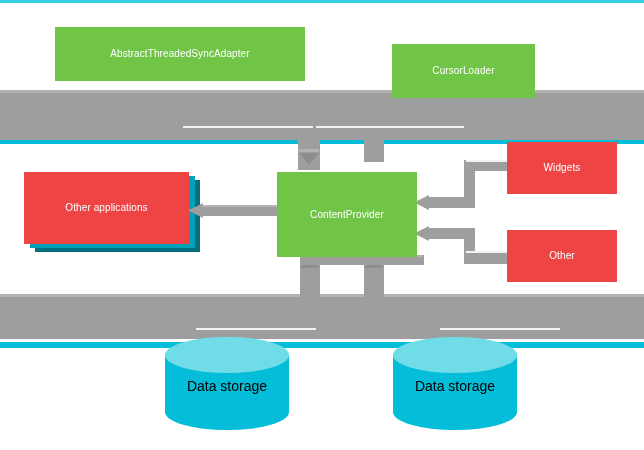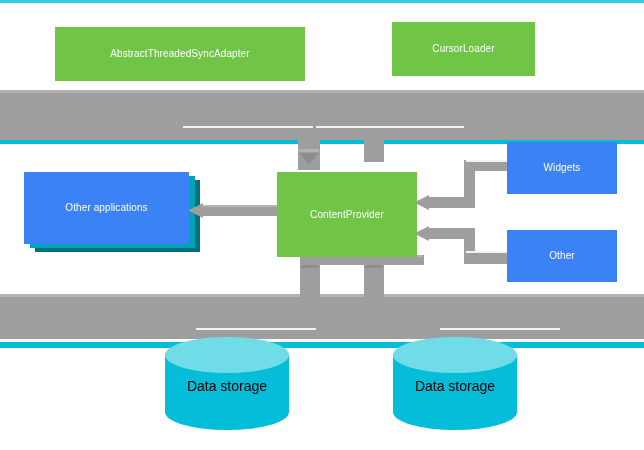--- a/index.html
+++ b/index.html
@@ -27,21 +27,21 @@
     font-size: 10px;
     font-weight: 400;
     letter-spacing: 0.1px;
     text-align: center;
     line-height: 1.15;
     box-sizing: border-box;
     z-index: 6;
     white-space: nowrap;
   }
   .node.green { background: #70c546; }
-  .node.cyan  { background: #3b82f6; }
+  .node.cyan  { background: #ef4444; }
 
   
   .stack-shadow {
     position: absolute;
     z-index: 4;
     box-sizing: border-box;
   }
   .stack-dark  { background: #03707f; }
   .stack-mid   { background: #04a2b9; }
 
@@ -153,21 +153,21 @@
     </g>
 
     <g>
       <rect x="300" y="255" width="124" height="10" fill="#9e9e9e"></rect>
       <rect x="302" y="255" width="120" height="2" fill="#b5b5b5"></rect>
     </g>
   </svg>
 
   <div class="node green" style="left:55px; top:27px; width:250px; height:54px;">AbstractThreadedSyncAdapter</div>
 
-  <div class="node green" style="left:392px; top:22px; width:143px; height:54px;">CursorLoader</div>
+  <div class="node green" style="left:392px; top:44px; width:143px; height:54px;">CursorLoader</div>
 
   <div class="stack-shadow stack-dark" style="left:35px; top:180px; width:165px; height:72px;"></div>
   <div class="stack-shadow stack-mid" style="left:30px; top:176px; width:165px; height:72px;"></div>
   <div class="node cyan" style="left:24px; top:172px; width:165px; height:72px;text-align:right;">Other applications</div>
 
   <div class="node green" style="left:277px; top:172px; width:140px; height:85px;">ContentProvider</div>
 
   <div class="node cyan" style="left:507px; top:142px; width:110px; height:52px;">Widgets</div>
 
   <div class="node cyan" style="left:507px; top:230px; width:110px; height:52px;">Other</div>

